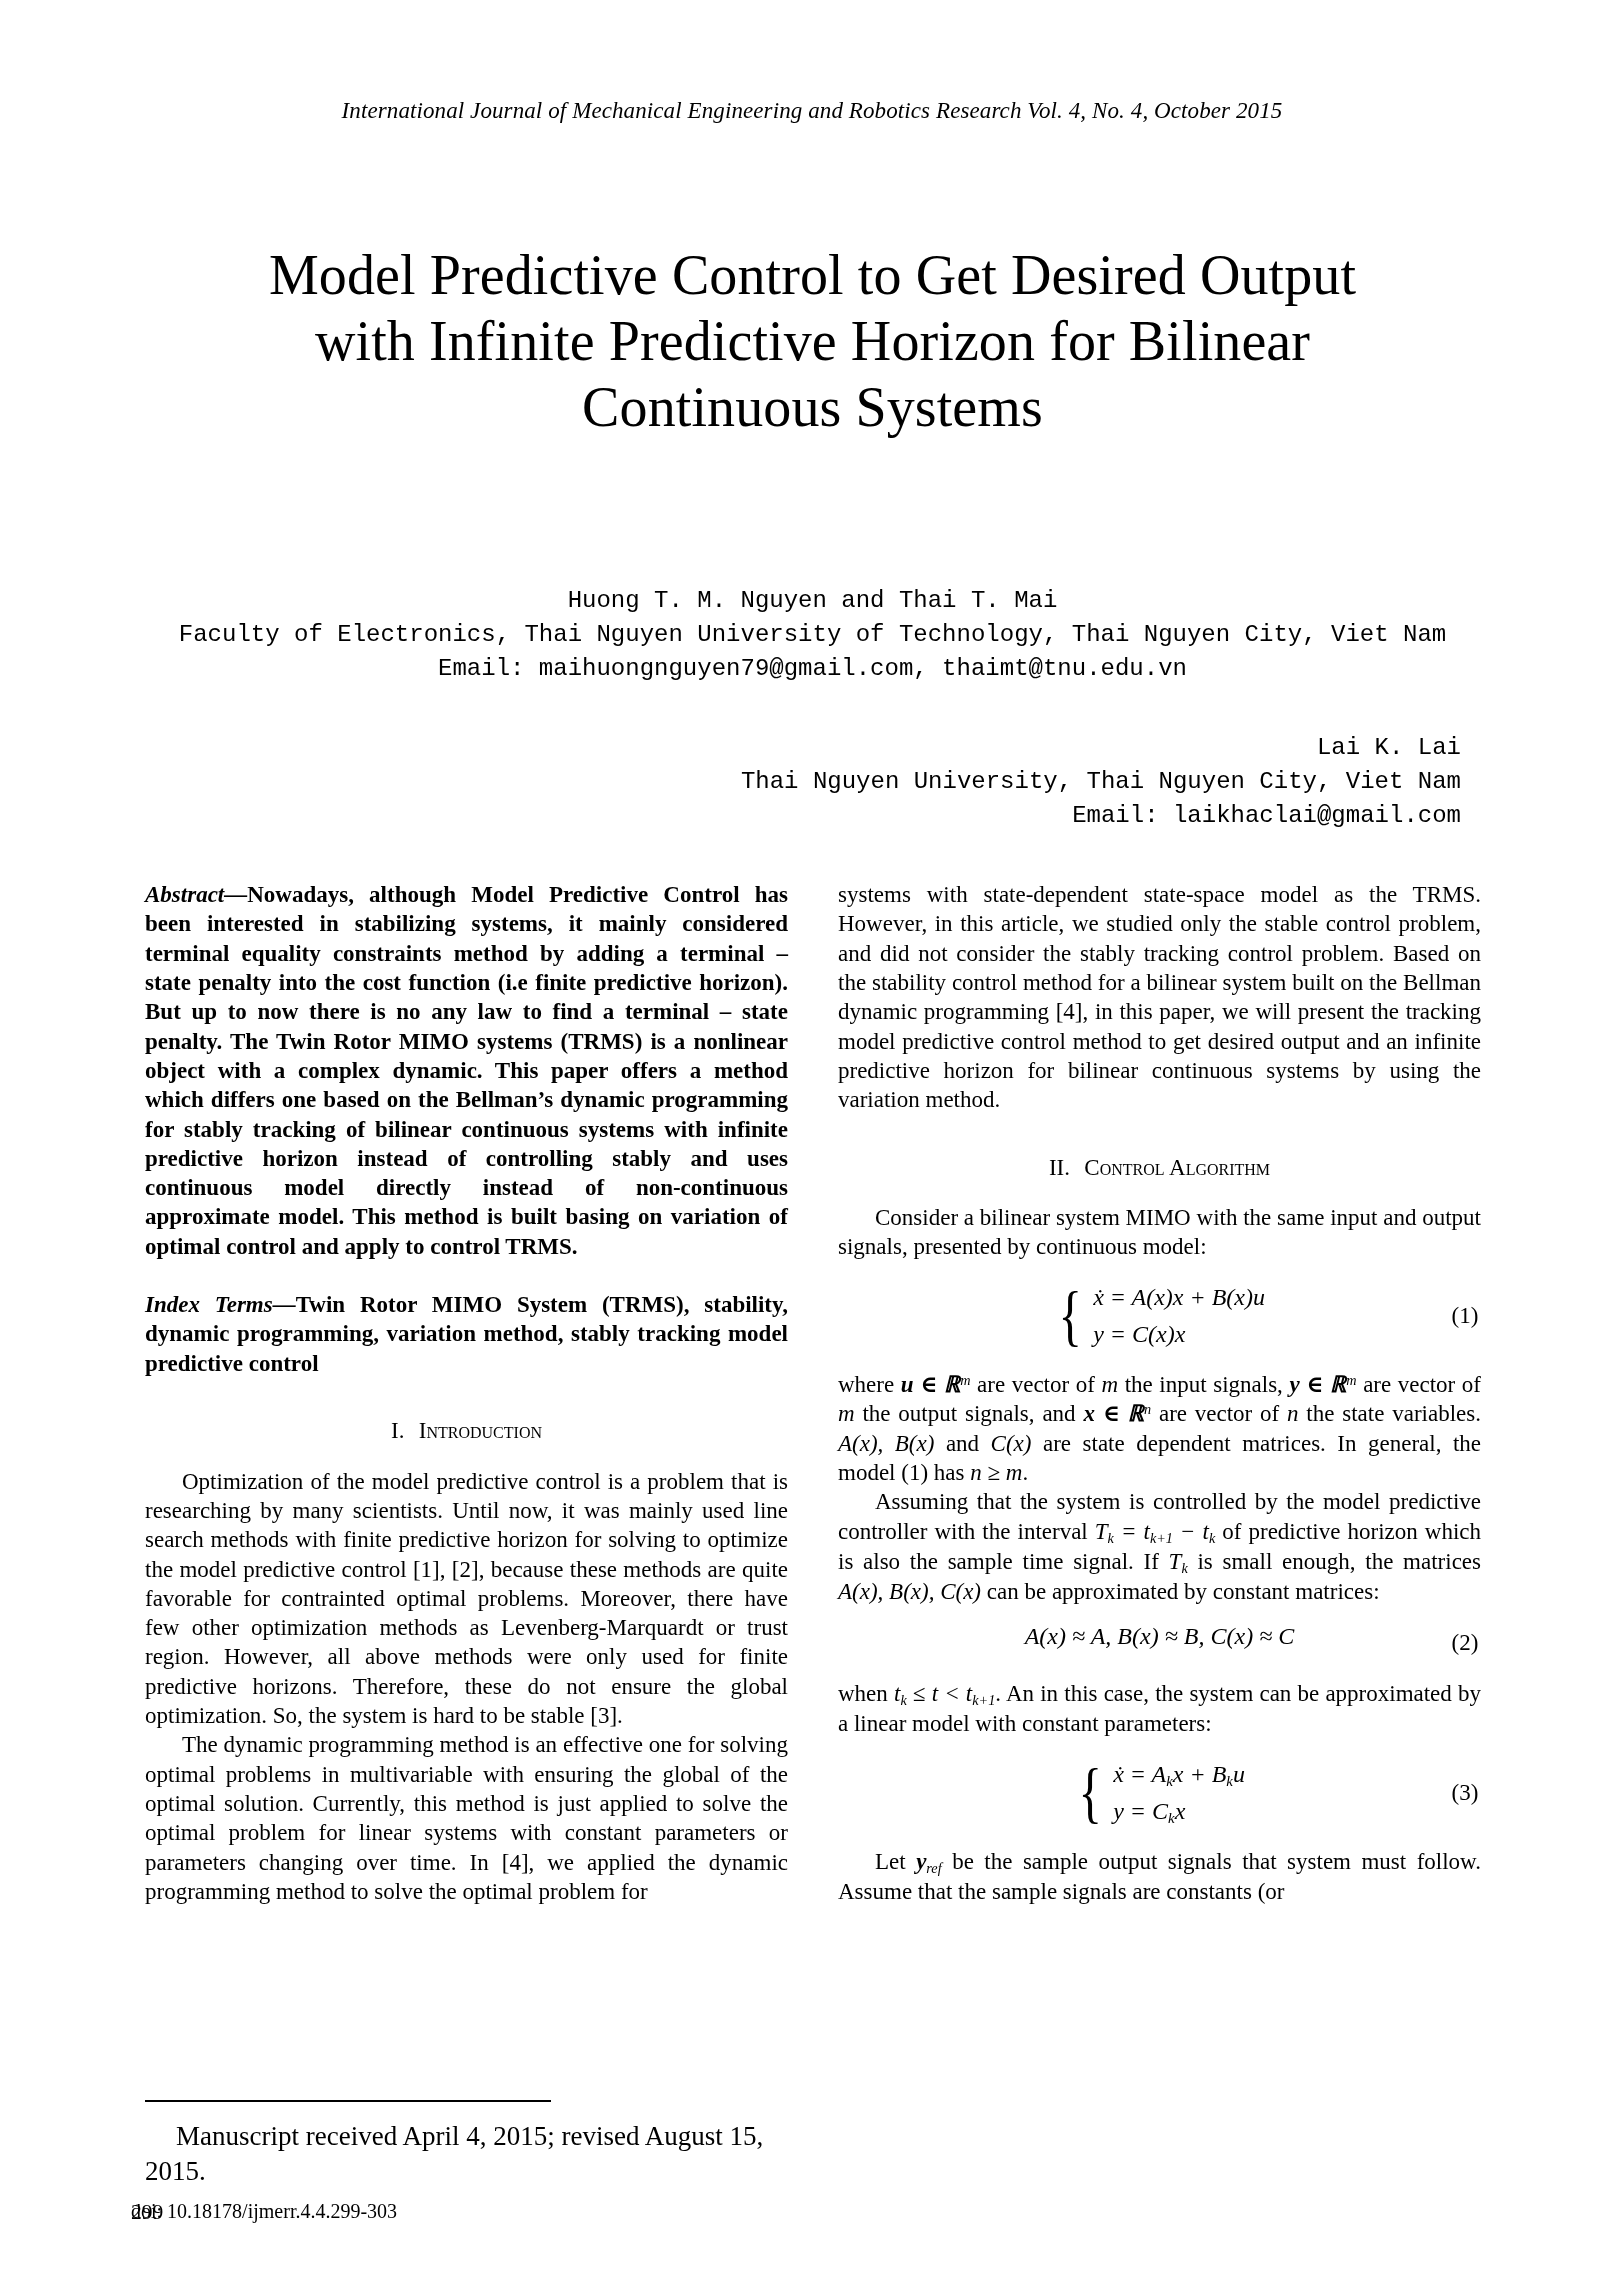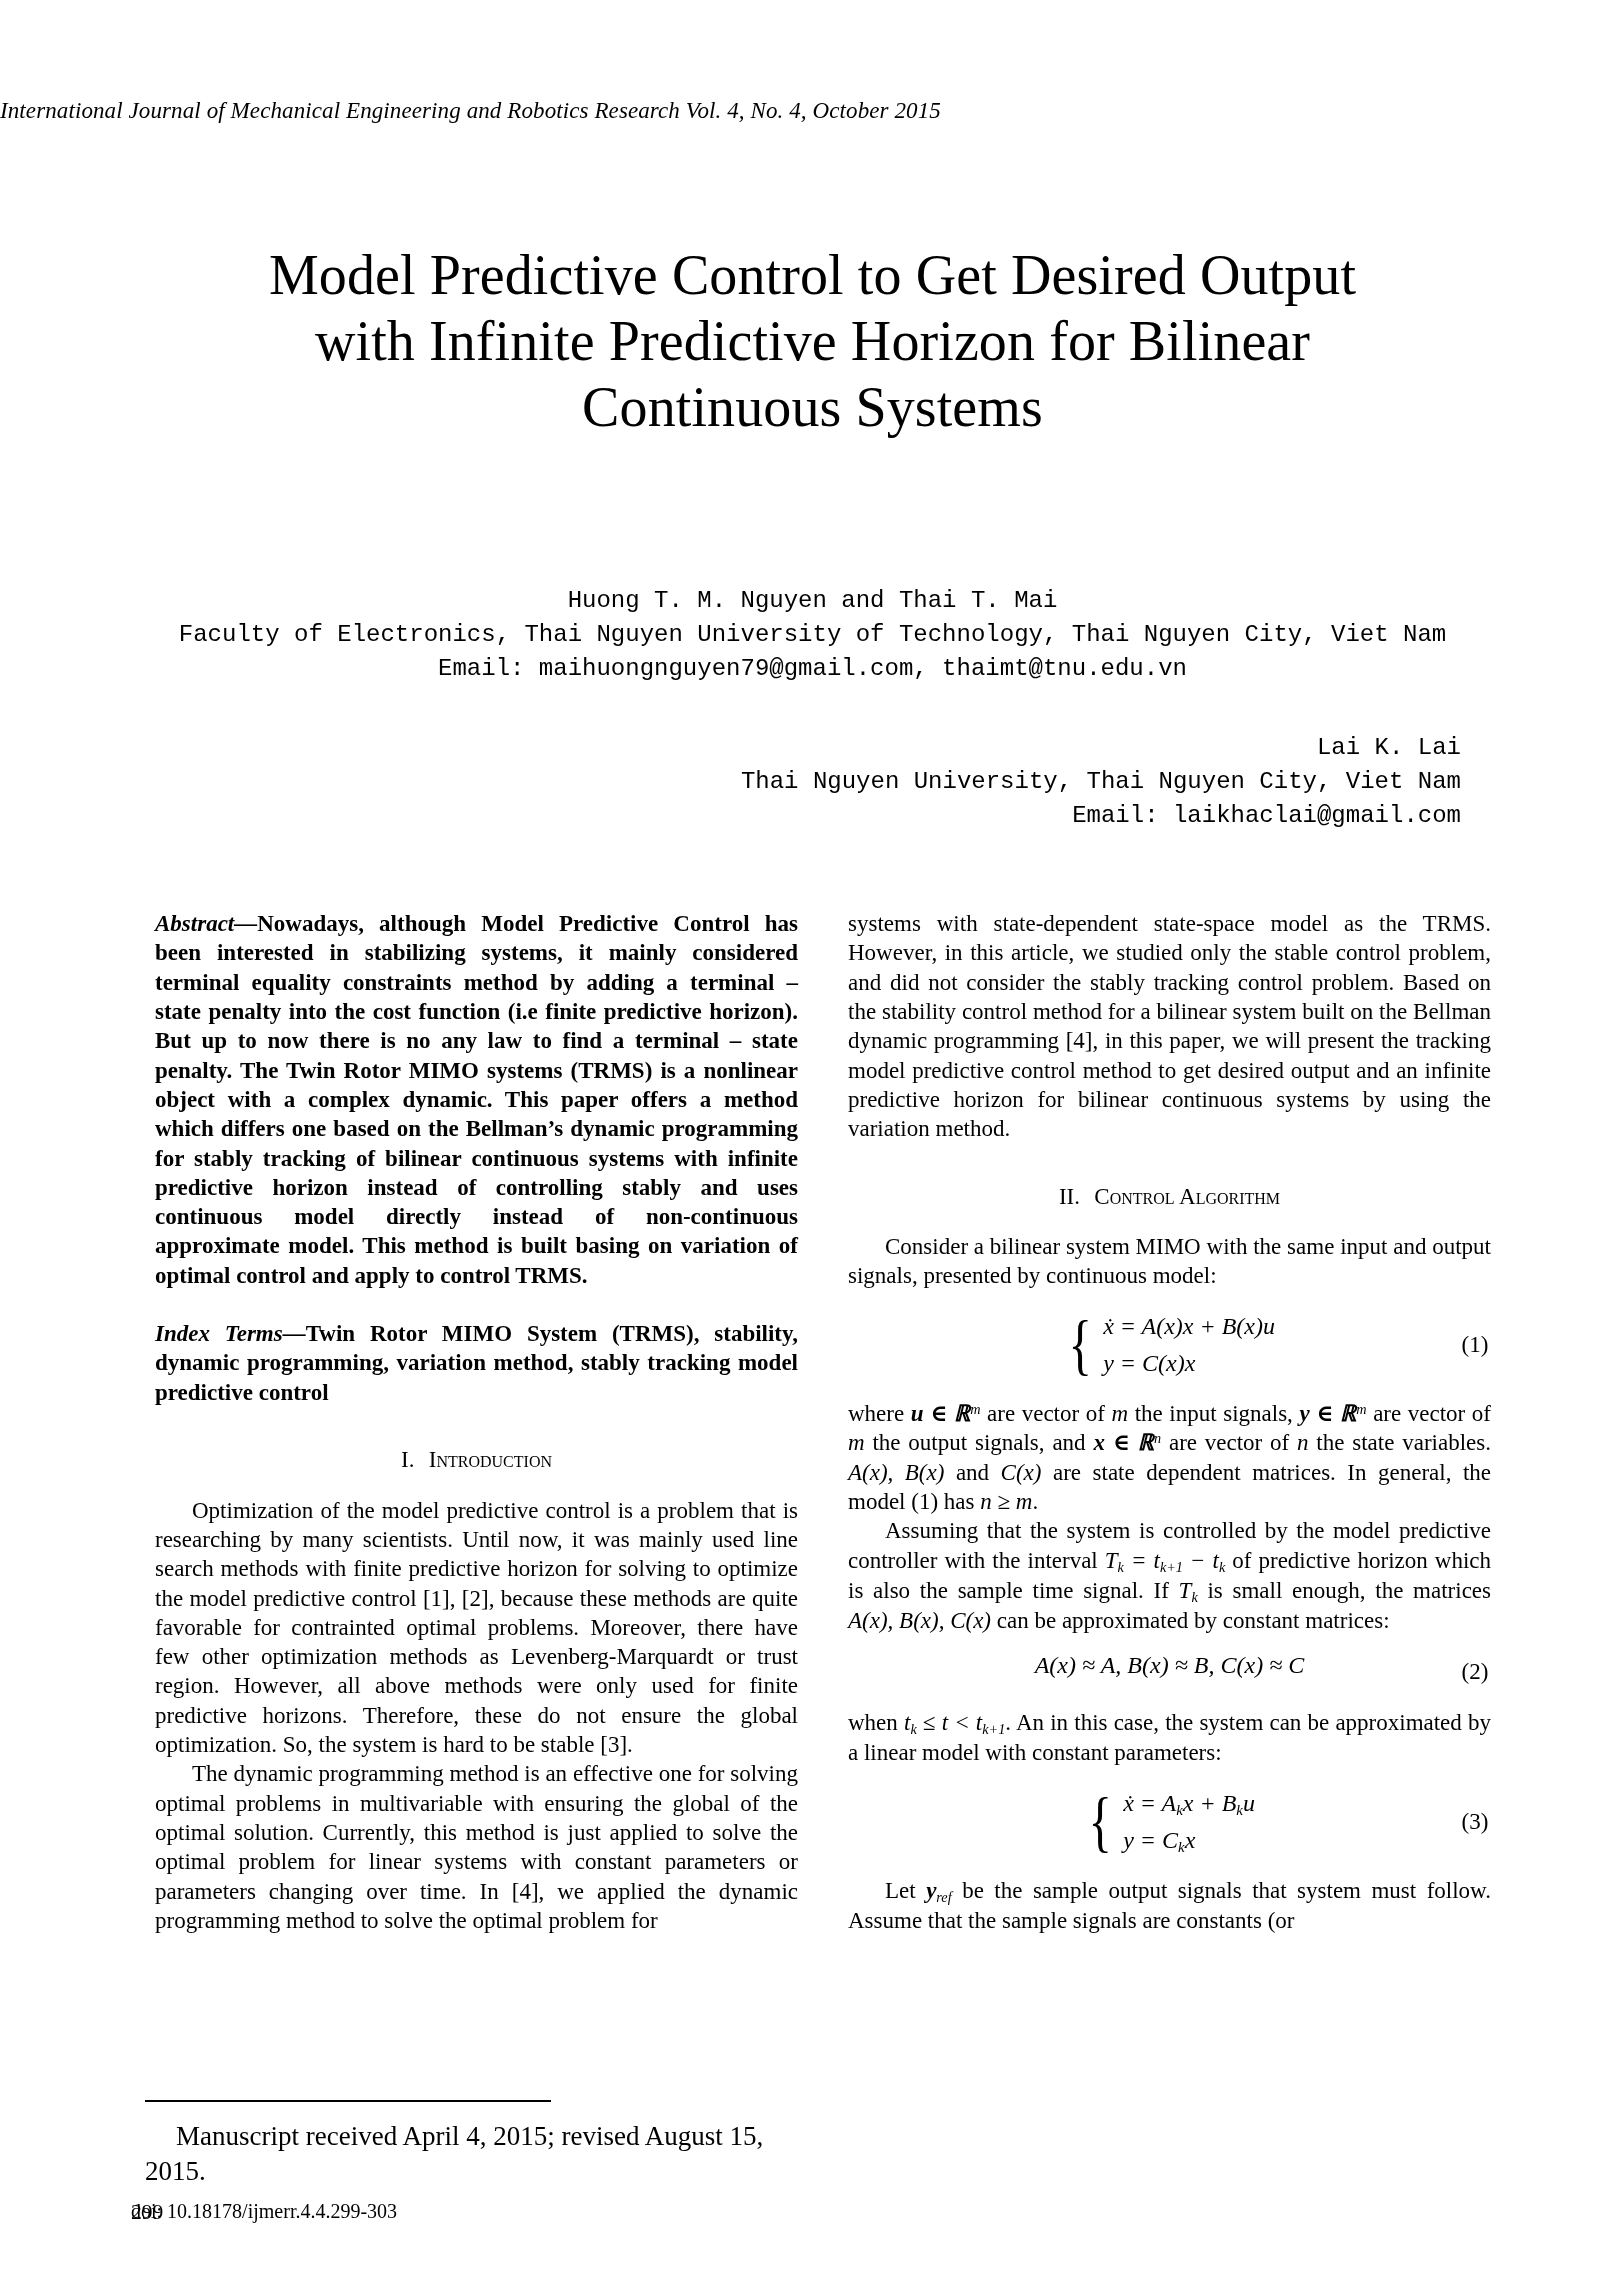--- a/index.html
+++ b/index.html
@@ -21,20 +21,21 @@
     padding: 0;
     overflow: hidden;
   }
 
   
   .running-head {
     position: absolute;
     top: 98px;
     left: 0;
     width: 1624px;
+    text-align: center;
     font-style: italic;
     font-size: 23px;
     letter-spacing: 0.1px;
   }
 
   
   .title-block {
     position: absolute;
     top: 242px;
     left: 164px;
@@ -61,24 +62,23 @@
     font-family: Liberation Mono, monospace;
   }
   .author-group { margin-bottom: 0; }
   .author-group.second { margin-top: 45px; text-align: right; }
   .author-line { display: block; }
 
   
   .columns {
     position: absolute;
     top: 880px;
-    left: 155px;
+    left: 145px;
     width: 1335px;
     height: 1198px;
-    margin-top: 29px;
   }
   .col {
     position: absolute;
     top: 0;
     width: 643px;
   }
   .col-left  { left: 0; }
   .col-right { left: 693px; }
 
   p.body, p.abstract, p.indexterms {

